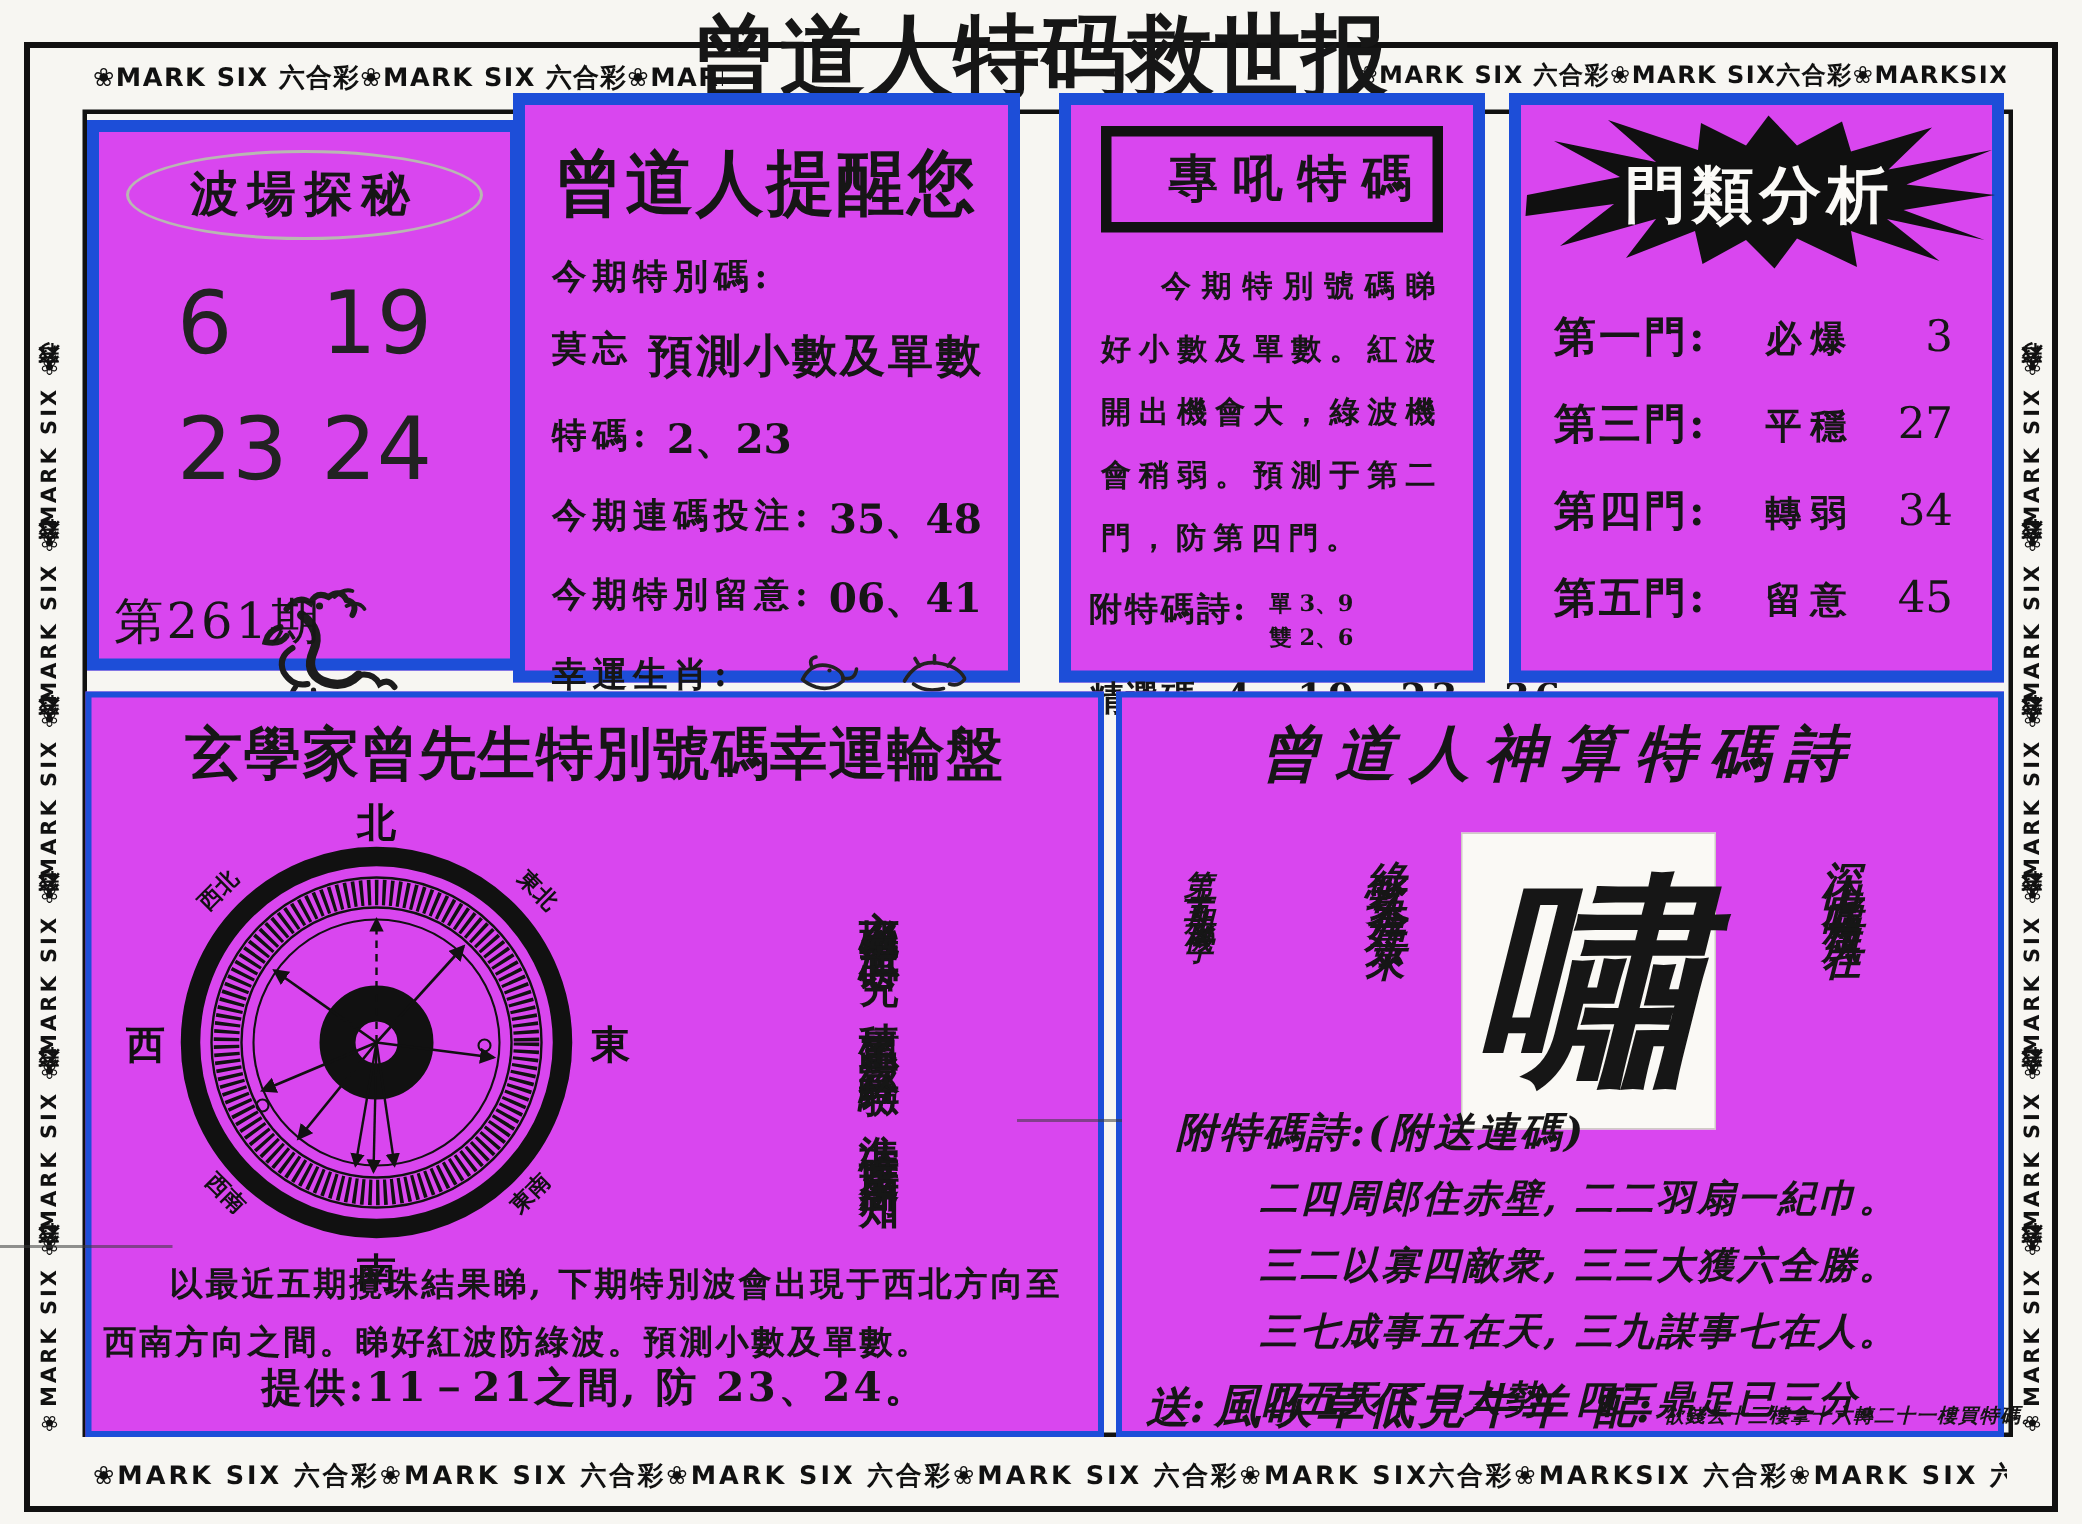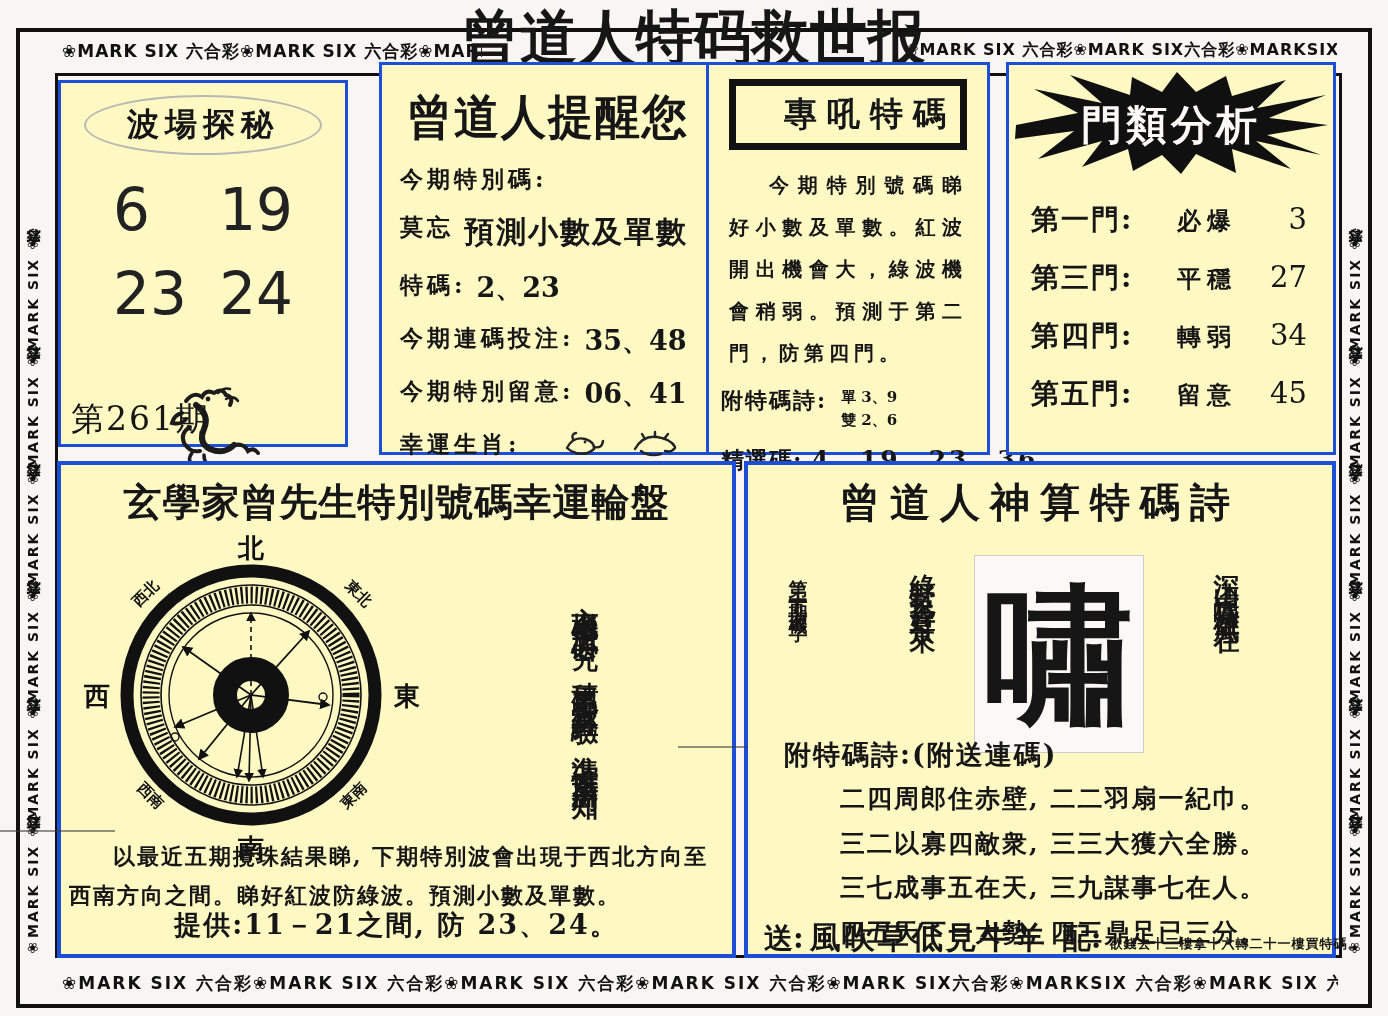--- a/index.html
+++ b/index.html
@@ -15,33 +15,33 @@
   .band-top-right{left:905px;top:40px;width:432px;font-size:16px;letter-spacing:1px;white-space:nowrap;overflow:hidden;text-align:right;}
   .band-bottom{left:62px;top:972px;width:1276px;font-size:17px;letter-spacing:2px;white-space:nowrap;overflow:hidden;}
   .band-left,.band-right{top:80px;height:876px;width:30px;font-size:14px;letter-spacing:2px;
       writing-mode:vertical-rl;transform:rotate(180deg);white-space:nowrap;overflow:hidden;}
   .band-left{left:24px;}
   .band-right{left:1346px;}
   
   .page-title{position:absolute;left:462px;top:0px;width:460px;text-align:center;
       font-size:57px;font-weight:900;letter-spacing:1px;transform:scaleY(1.05);white-space:nowrap;}
   
-  .box{position:absolute;background:#fef9c3;border:3px solid #1d4ed8;}
+  .box{position:absolute;background:#d946ef;border:8px solid #1d4ed8;}
   
   .box1{left:58px;top:80px;width:290px;height:367px;}
   .oval{margin:12px auto 0;width:238px;height:60px;border:2px solid #b9b7b2;border-radius:50%;
         display:flex;align-items:center;justify-content:center;}
   .oval-title{font-size:32px;font-weight:bold;letter-spacing:6px;}
   .numrow{display:flex;justify-content:space-between;padding:0 52px;margin-top:26px;
         font-family:"DejaVu Sans","Liberation Sans",sans-serif;font-size:58px;color:#222;}
   .numrow span{line-height:1;}
   .dragon-wrap{position:absolute;left:95px;top:300px;}
   .issue-tag{position:absolute;left:10px;bottom:2px;font-size:33px;letter-spacing:2px;}
   
-  .box2{left:379px;top:62px;width:338px;height:393px;padding:14px 18px 0 18px;}
+  .box2{left:342px;top:62px;width:338px;height:393px;padding:14px 18px 0 18px;}
   .b2-title{text-align:center;font-size:45px;font-weight:900;letter-spacing:2px;transform:scaleY(1.05);margin-top:8px;}
   .b2-line{display:flex;align-items:flex-start;margin-top:17px;}
   .b2-label{font-size:23px;font-weight:bold;letter-spacing:4px;white-space:nowrap;}
   .b2-value{font-size:27px;font-weight:bold;margin-left:10px;white-space:nowrap;}
   .b2-big{font-size:30px;letter-spacing:2px;}
   .b2-red{font-size:34px;font-weight:900;margin-left:60px;}
   .zodiac{display:flex;gap:26px;margin-left:40px;align-items:center;}
   
   .box3{left:706px;top:62px;width:284px;height:393px;}
   .b3-titlebox{margin:14px 20px 0;border:7px solid #111;padding:6px 4px;text-align:right;}
@@ -65,21 +65,21 @@
   .box5{left:57px;top:461px;width:679px;height:497px;border-width:4px;}
   .b5-title{text-align:center;font-size:38px;font-weight:900;letter-spacing:1px;margin-top:12px;white-space:nowrap;}
   .wheel-wrap{position:absolute;left:10px;top:62px;}
   .b5-vert{position:absolute;right:118px;top:120px;height:292px;writing-mode:vertical-rl;
            font-size:27px;font-weight:600;letter-spacing:6px;line-height:2.15;}
   .b5-para{position:absolute;left:8px;top:372px;width:660px;font-size:22px;font-weight:600;
            letter-spacing:2px;line-height:1.75;text-indent:2em;}
   .b5-provide{position:absolute;left:0;top:442px;width:100%;text-align:center;
            font-size:27px;font-weight:900;letter-spacing:2px;}
   
-  .box6{left:744px;top:461px;width:592px;height:497px;border-width:4px;}
+  .box6{left:744px;top:461px;width:592px;height:497px;border-width:4px;font-style:italic;}
   .b6-title{text-align:center;font-size:40px;font-weight:900;letter-spacing:10px;margin-top:10px;white-space:nowrap;}
   .b6-cols{position:absolute;left:0;top:82px;width:100%;height:210px;}
   .vcol{position:absolute;writing-mode:vertical-rl;white-space:nowrap;}
   .b6-issue{left:38px;top:18px;font-size:19px;font-weight:600;letter-spacing:6px;}
   .b6-line2{left:158px;top:6px;font-size:26px;font-weight:700;letter-spacing:9px;}
   .b6-bigbox{position:absolute;left:226px;top:8px;width:170px;height:198px;border:1px solid #cfccc5;
              display:flex;align-items:center;justify-content:center;background:#faf9f5;}
   .b6-bigchar{font-size:150px;font-weight:900;line-height:1;}
   .b6-line1{left:462px;top:6px;font-size:26px;font-weight:700;letter-spacing:9px;}
   .b6-sub{position:absolute;left:36px;top:272px;font-size:27px;font-weight:700;letter-spacing:2px;}

